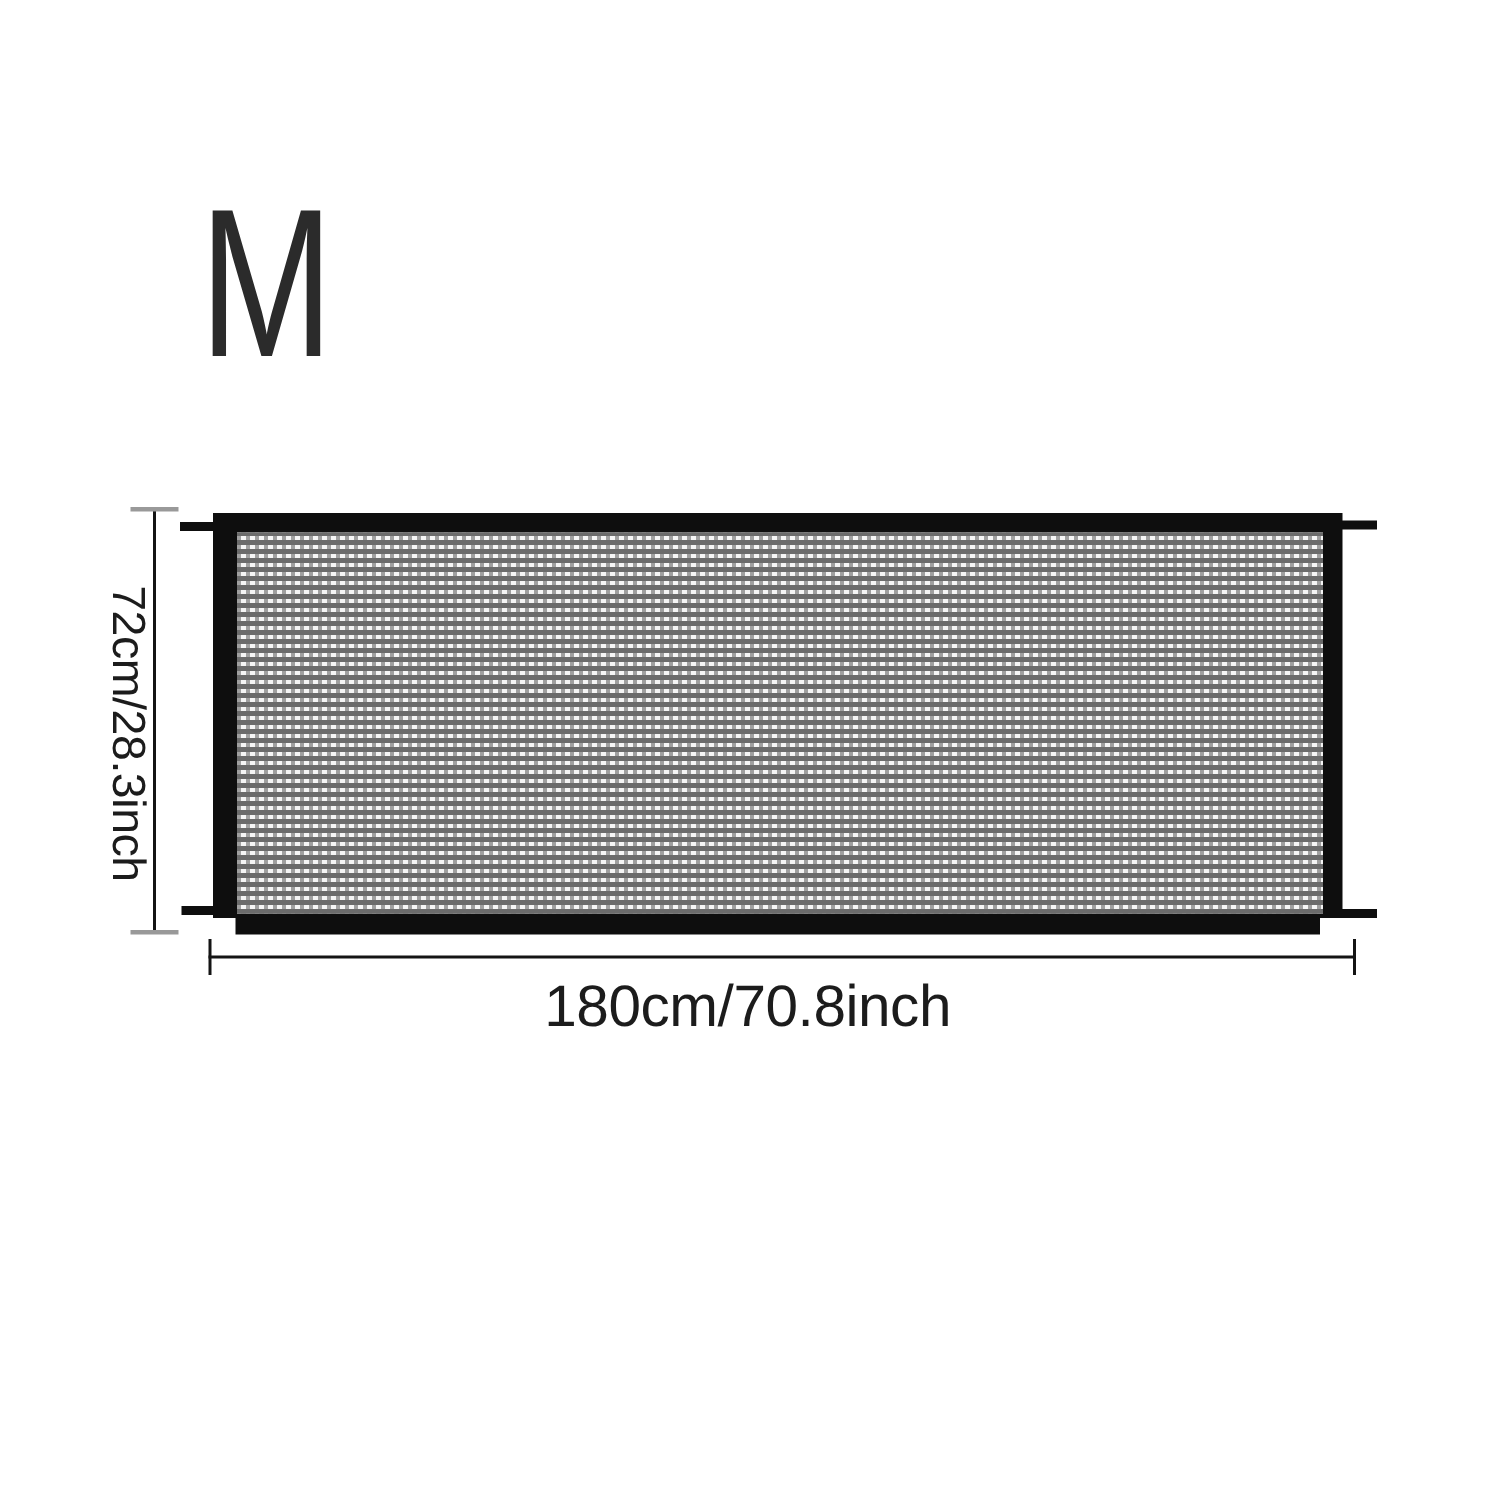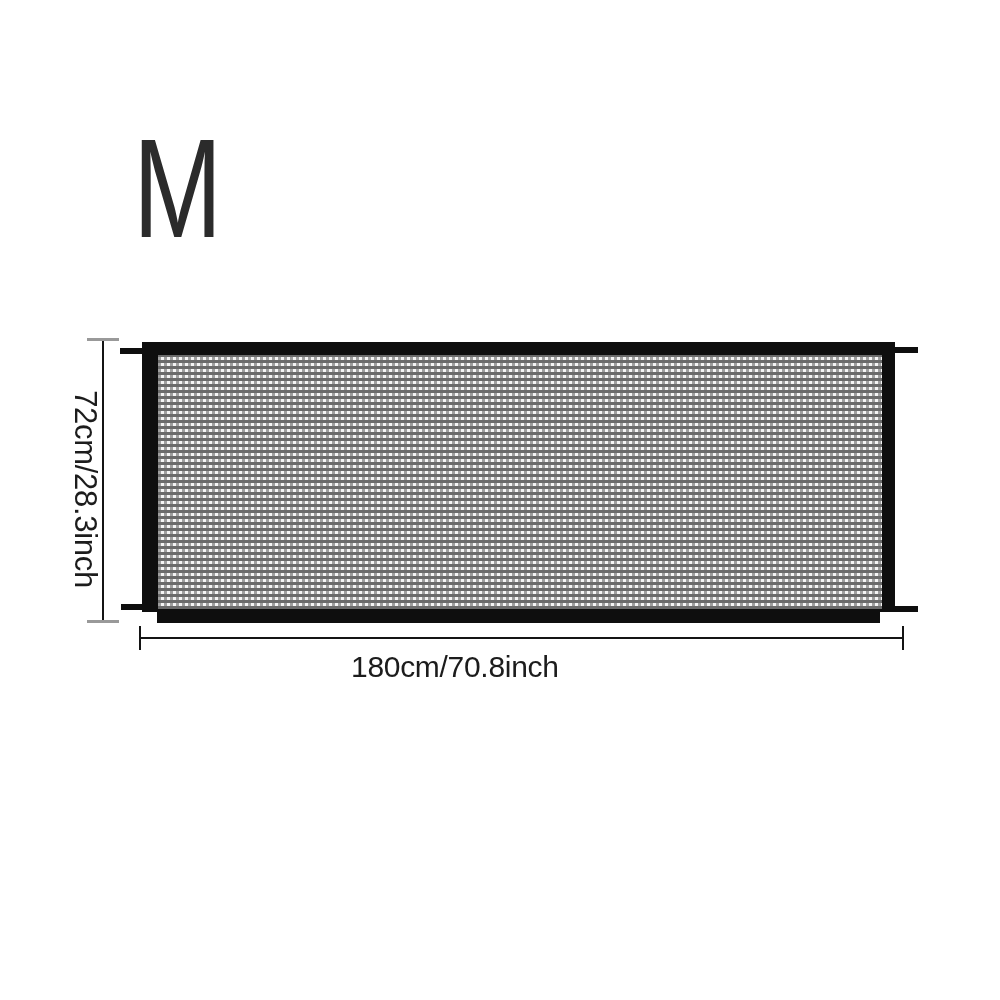--- a/index.html
+++ b/index.html
@@ -117,25 +117,25 @@
   }
   .hdim-tick {
     top: 626px;
     width: 2px;
     height: 24px;
     background: var(--dim-line);
   }
   .hdim-tick-left { left: 139px; }
   .hdim-tick-right { left: 902px; }
   .hdim-label {
-    left: 351px;
+    left: 334px;
     top: 650px;
     width: 300px;
-    text-align: left;
-    font-size: 30px;
+    text-align: right;
+    font-size: 39px;
     letter-spacing: -0.3px;
     color: var(--label-text);
     white-space: nowrap;
   }
 </style>
 </head>
 <body>
 
 <div class="canvas">
 

